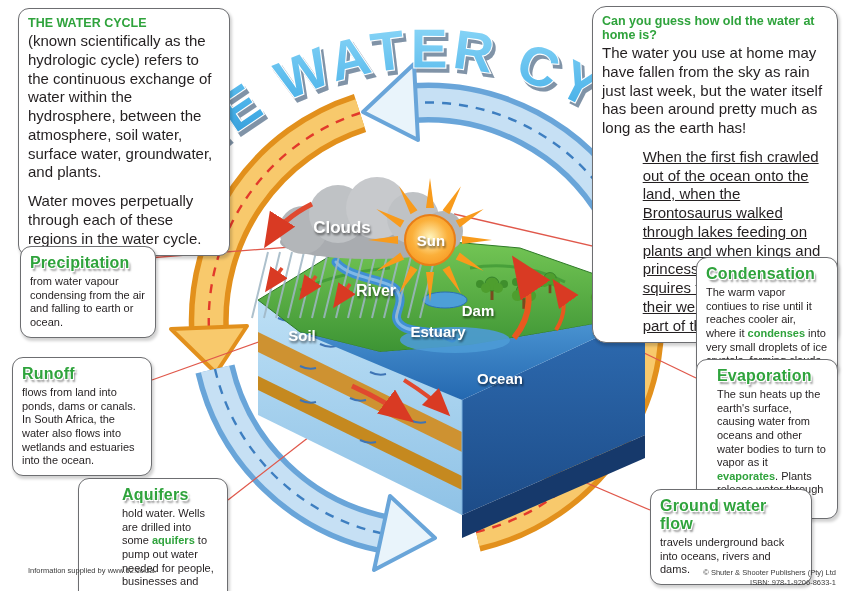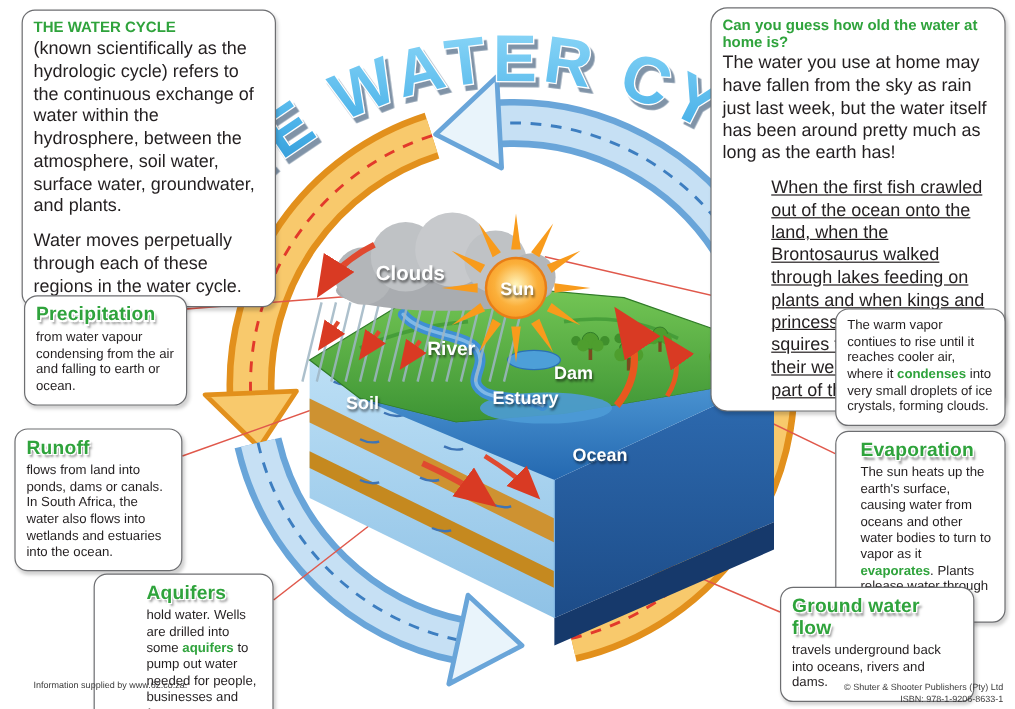--- a/index.html
+++ b/index.html
@@ -263,20 +263,21 @@
     <div class="stage-title">Runoff</div>
     <p class="stage-body">flows from land into ponds, dams or canals. In South Africa, the water also flows into wetlands and estuaries into the ocean.</p>
   </div>
 
   <div class="infobox" id="box-aquifers" style="left:78px;top:478px;width:150px;padding-left:43px;">
     <div class="stage-title">Aquifers</div>
     <p class="stage-body"><span>hold water. Wells are drilled into some </span><span class="hl">aquifers</span><span> to pump out water needed for people, businesses and farms.</span></p>
   </div>
 
   <div class="infobox" id="box-condensation" style="left:696px;top:257px;width:142px;">
+    <div class="stage-title">Condensation</div>
     <p class="stage-body"><span>The warm vapor contiues to rise until it reaches cooler air, where it </span><span class="hl">condenses</span><span> into very small droplets of ice crystals, forming clouds.</span></p>
   </div>
 
   <div class="infobox" id="box-evaporation" style="left:696px;top:359px;width:142px;padding-left:20px;">
     <div class="stage-title">Evaporation</div>
     <p class="stage-body"><span>The sun heats up the earth's surface, causing water from oceans and other water bodies to turn to vapor as it </span><span class="hl">evaporates</span><span>. Plants release water through transpiration.</span></p>
   </div>
 
   <div class="infobox" id="box-groundwater" style="left:650px;top:489px;width:162px;">
     <div class="stage-title">Ground water flow</div>

